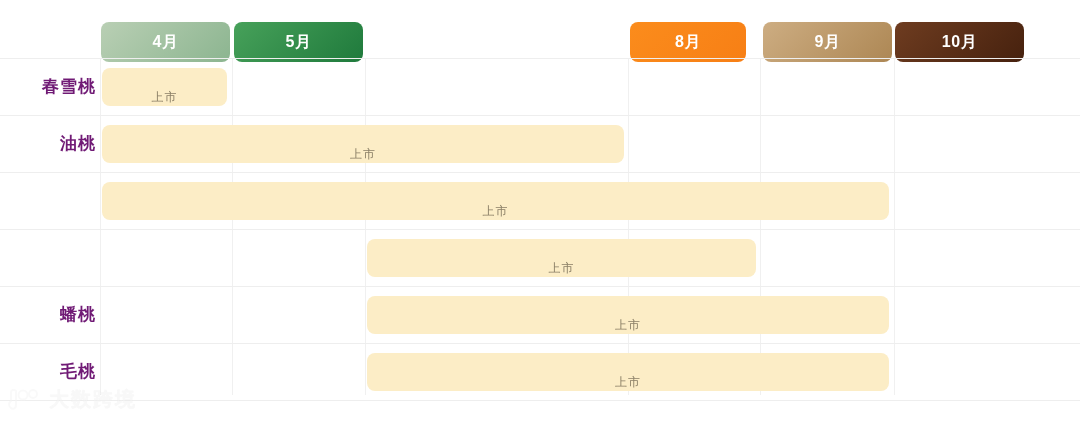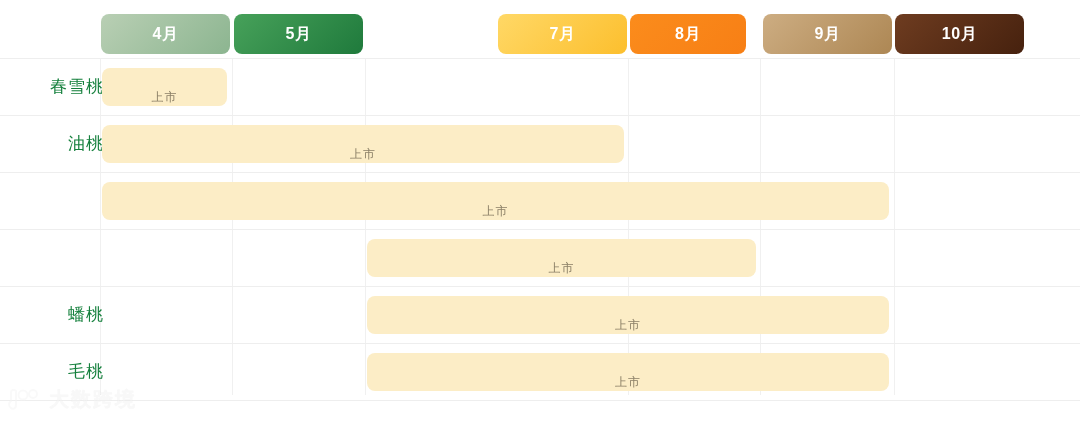--- a/index.html
+++ b/index.html
@@ -10,21 +10,21 @@
     overflow:hidden;
     position:relative;
     -webkit-font-smoothing:antialiased;
   }
   #chart{
     position:absolute;left:0;top:0;width:1080px;height:421px;
   }
 
   
   .header-row{
-    position:absolute;left:0;top:0;width:1080px;height:62px;
+    position:absolute;left:0;top:8px;width:1080px;height:62px;
   }
   .month-pill{
     position:absolute;top:14px;height:40px;
     border-radius:8px;
     display:flex;align-items:center;justify-content:center;
     color:#ffffff;
     font-size:16px;font-weight:bold;
     letter-spacing:.5px;
     box-sizing:border-box;
   }
@@ -37,23 +37,23 @@
   .hline{
     position:absolute;left:0;width:1080px;height:1px;
     background:#eeeeee;
   }
 
   
   .row{
     position:absolute;left:0;width:1080px;height:57px;
   }
   .row-label{
-    position:absolute;left:12px;top:0;width:92px;height:57px;
+    position:absolute;left:4px;top:0;width:92px;height:57px;
     display:flex;align-items:center;justify-content:flex-end;
-    font-size:17px;font-weight:normal;color:#15803d;
+    font-size:17px;font-weight:bold;color:#701a75;
     letter-spacing:1px;
     white-space:nowrap;
   }
   .bar{
     position:absolute;top:10px;height:38px;
     background:#fcedc6;
     border-radius:8px;
     display:flex;align-items:flex-end;justify-content:center;
     font-size:12px;color:#8a7f66;
     letter-spacing:1px;
@@ -80,23 +80,20 @@
 <body>
 
 <div id="chart">
 
   <div class="header-row">
       <div class="month-pill" style="left: 101px; width: 129px; background: linear-gradient(135deg, rgb(185, 207, 180), rgb(140, 181, 144));">
         <span>4月</span>
       </div>
       <div class="month-pill" style="left: 234px; width: 129px; background: linear-gradient(135deg, rgb(71, 161, 90), rgb(31, 122, 60));">
         <span>5月</span>
-      </div>
-      <div class="month-pill" style="left: 498px; width: 129px; background: linear-gradient(135deg, rgb(255, 216, 102), rgb(252, 191, 46));">
-        <span>7月</span>
       </div>
       <div class="month-pill" style="left: 630px; width: 116px; background: linear-gradient(135deg, rgb(251, 140, 28), rgb(247, 127, 21));">
         <span>8月</span>
       </div>
       <div class="month-pill" style="left: 763px; width: 129px; background: linear-gradient(135deg, rgb(205, 173, 130), rgb(173, 135, 84));">
         <span>9月</span>
       </div>
       <div class="month-pill" style="left: 895px; width: 129px; background: linear-gradient(135deg, rgb(110, 60, 32), rgb(70, 33, 14));">
         <span>10月</span>
       </div>

